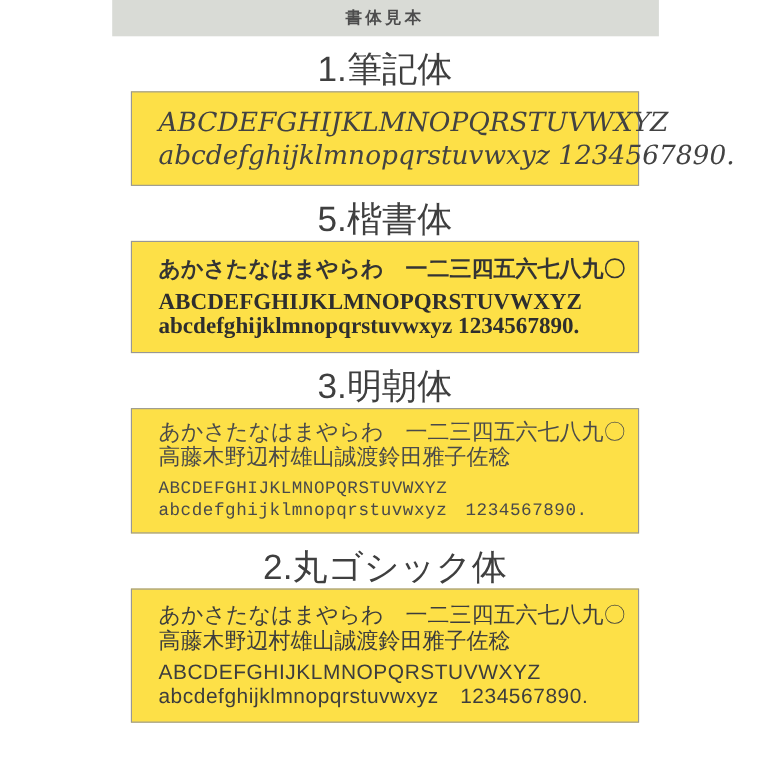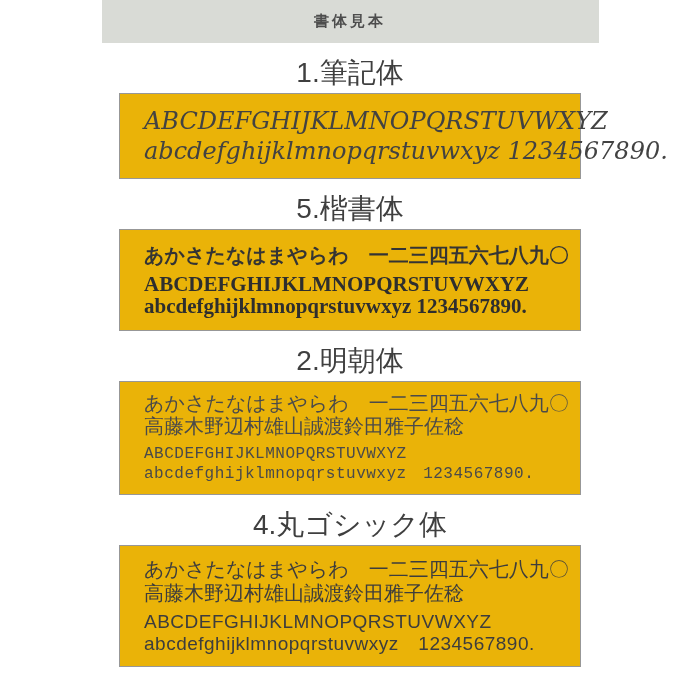--- a/index.html
+++ b/index.html
@@ -2,33 +2,33 @@
 <html><head>
 <meta charset="utf-8">
 <style>
   html,body{margin:0;padding:0;}
   body{
     width:700px;height:700px;background:#ffffff;overflow:hidden;
     font-family:"Liberation Sans",sans-serif;
     -webkit-font-smoothing:antialiased;
   }
   .band{
-    width:497px;height:43px;margin:0 auto;background:#d9dbd6;
+    width:497px;height:33px;margin:0 auto;background:#d9dbd6;
     display:flex;align-items:center;justify-content:center;
   }
   .band-title{
     font-size:15px;letter-spacing:3px;color:#4d4d4d;font-weight:bold;
   }
   .heading{
     margin:14px 0 4px 0;text-align:center;
-    font-size:28px;line-height:32px;font-weight:normal;color:#3f3f3f;
+    font-size:32px;line-height:32px;font-weight:normal;color:#3f3f3f;
     font-family:"Liberation Sans",sans-serif;
   }
   .box{
-    width:412px;margin:0 auto;background:#eab308;
+    width:412px;margin:0 auto;background:#fde047;
     border:1px solid #979797;
     padding:12px 24px;
   }
   .line{white-space:pre;color:#383838;}
   
   .style-script{height:60px;display:flex;flex-direction:column;justify-content:center;}
   .style-script .line{
     font-family:"DejaVu Serif","Liberation Serif",serif;
     font-style:italic;font-size:24px;line-height:30px;color:#424242;
   }
@@ -84,31 +84,31 @@
   <section>
     <h2 class="heading">5.楷書体</h2>
     <div class="box style-kaisho">
       <div class="line jp">あかさたなはまやらわ　一二三四五六七八九〇</div>
       <div class="line latin gap-above">ABCDEFGHIJKLMNOPQRSTUVWXYZ</div>
       <div class="line latin">abcdefghijklmnopqrstuvwxyz 1234567890.</div>
     </div>
   </section>
 
   <section>
-    <h2 class="heading">2.明朝体</h2>
+    <h2 class="heading">3.明朝体</h2>
     <div class="box style-mincho">
       <div class="line jp">あかさたなはまやらわ　一二三四五六七八九〇</div>
       <div class="line jp">高藤木野辺村雄山誠渡鈴田雅子佐稔</div>
       <div class="line latin gap-above">ABCDEFGHIJKLMNOPQRSTUVWXYZ</div>
       <div class="line latin">abcdefghijklmnopqrstuvwxyz　1234567890.</div>
     </div>
   </section>
 
   <section>
-    <h2 class="heading">4.丸ゴシック体</h2>
+    <h2 class="heading">2.丸ゴシック体</h2>
     <div class="box style-gothic">
       <div class="line jp">あかさたなはまやらわ　一二三四五六七八九〇</div>
       <div class="line jp">高藤木野辺村雄山誠渡鈴田雅子佐稔</div>
       <div class="line latin gap-above">ABCDEFGHIJKLMNOPQRSTUVWXYZ</div>
       <div class="line latin">abcdefghijklmnopqrstuvwxyz　1234567890.</div>
     </div>
   </section>
 
 </div>
 

